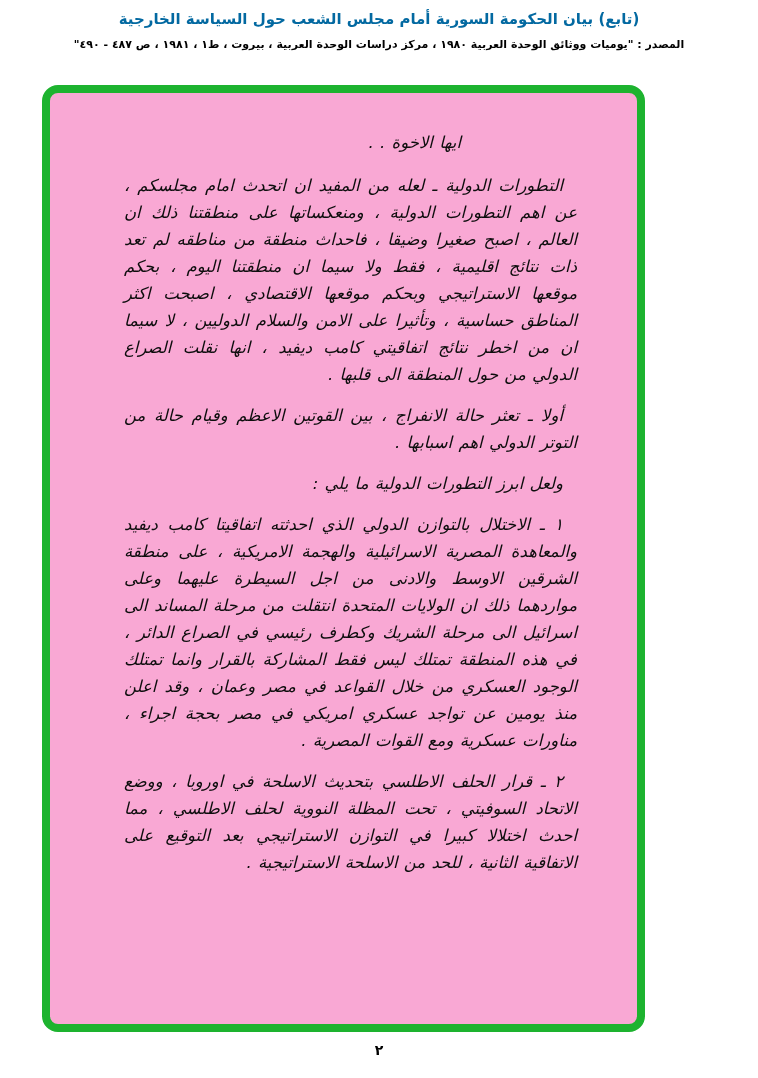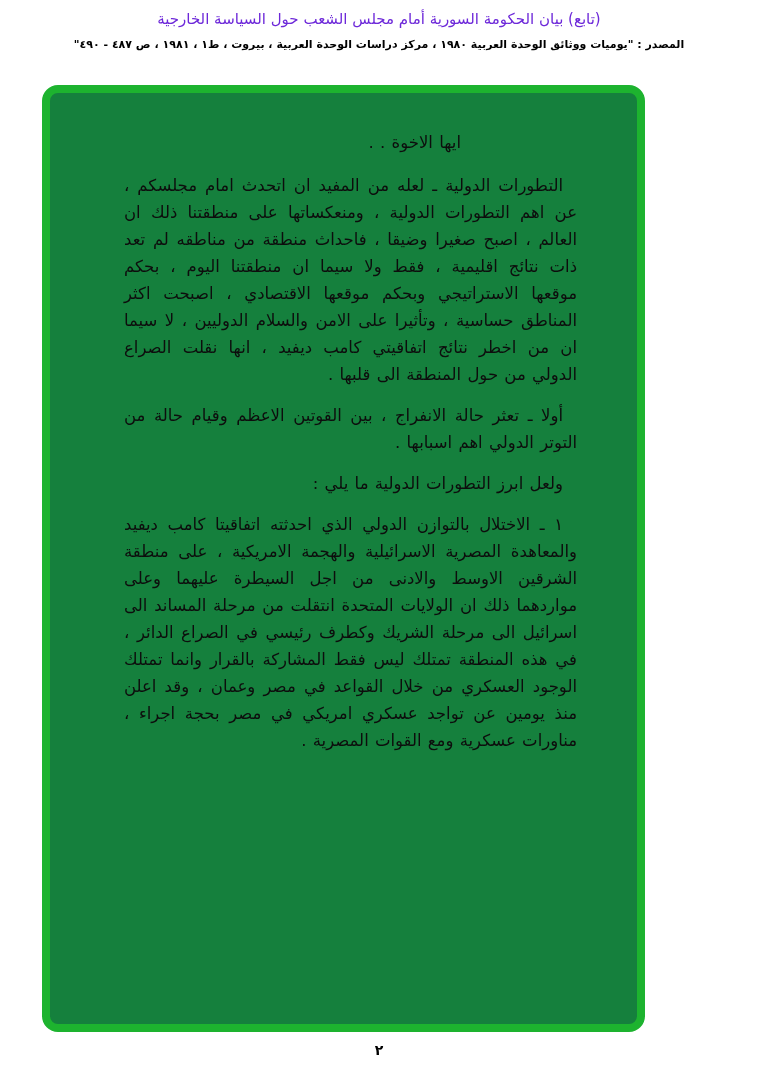--- a/index.html
+++ b/index.html
@@ -18,42 +18,43 @@
   .page-header {
     position: absolute;
     top: 10px;
     left: 0;
     right: 0;
     text-align: center;
     direction: rtl;
   }
   .page-title {
     font-size: 15px;
-    font-weight: normal;
+    font-weight: bold;
     letter-spacing: 0;
-    color: #6d28d9;
+    color: #0369a1;
   }
   .source-line {
     margin-top: 10px;
     font-size: 11px;
     font-weight: bold;
     color: #000;
   }
   .content-frame {
     position: absolute;
     left: 42px;
     top: 85px;
     width: 603px;
     height: 947px;
     box-sizing: border-box;
     border: 8px solid #1db32f;
     border-radius: 16px;
-    background: #15803d;
+    background: #f9a8d4;
     padding: 30px 60px 0 74px;
     overflow: hidden;
+    font-style: italic;
   }
   .body-text {
     direction: rtl;
     text-align: justify;
     font-size: 16.5px;
     line-height: 27px;
     word-spacing: 1px;
   }
   .salutation {
     text-align: right;
@@ -83,16 +84,17 @@
   <div class="source-line">المصدر : "يوميات ووثائق الوحدة العربية ١٩٨٠ ، مركز دراسات الوحدة العربية ، بيروت ، ط١ ، ١٩٨١ ، ص ٤٨٧ - ٤٩٠"</div>
 </header>
 
 <section class="content-frame" style="border-color: rgb(29, 179, 47);">
   <div class="body-text">
     <div class="salutation">ايها الاخوة . .</div>
     <p>التطورات الدولية ـ لعله من المفيد ان اتحدث امام مجلسكم ، عن اهم التطورات الدولية ، ومنعكساتها على منطقتنا ذلك ان العالم ، اصبح صغيرا وضيقا ، فاحداث منطقة من مناطقه لم تعد ذات نتائج اقليمية ، فقط ولا سيما ان منطقتنا اليوم ، بحكم موقعها الاستراتيجي وبحكم موقعها الاقتصادي ، اصبحت اكثر المناطق حساسية ، وتأثيرا على الامن والسلام الدوليين ، لا سيما ان من اخطر نتائج اتفاقيتي كامب ديفيد ، انها نقلت الصراع الدولي من حول المنطقة الى قلبها .</p>
     <p>أولا ـ تعثر حالة الانفراج ، بين القوتين الاعظم وقيام حالة من التوتر الدولي اهم اسبابها .</p>
     <p>ولعل ابرز التطورات الدولية ما يلي :</p>
     <p>١ ـ الاختلال بالتوازن الدولي الذي احدثته اتفاقيتا كامب ديفيد والمعاهدة المصرية الاسرائيلية والهجمة الامريكية ، على منطقة الشرقين الاوسط والادنى من اجل السيطرة عليهما وعلى مواردهما ذلك ان الولايات المتحدة انتقلت من مرحلة المساند الى اسرائيل الى مرحلة الشريك وكطرف رئيسي في الصراع الدائر ، في هذه المنطقة تمتلك ليس فقط المشاركة بالقرار وانما تمتلك الوجود العسكري من خلال القواعد في مصر وعمان ، وقد اعلن منذ يومين عن تواجد عسكري امريكي في مصر بحجة اجراء ، مناورات عسكرية ومع القوات المصرية .</p>
+    <p>٢ ـ قرار الحلف الاطلسي بتحديث الاسلحة في اوروبا ، ووضع الاتحاد السوفيتي ، تحت المظلة النووية لحلف الاطلسي ، مما احدث اختلالا كبيرا في التوازن الاستراتيجي بعد التوقيع على الاتفاقية الثانية ، للحد من الاسلحة الاستراتيجية .</p>
   </div>
 </section>
 
 <footer class="page-number">٢</footer>
 
 </body></html>

